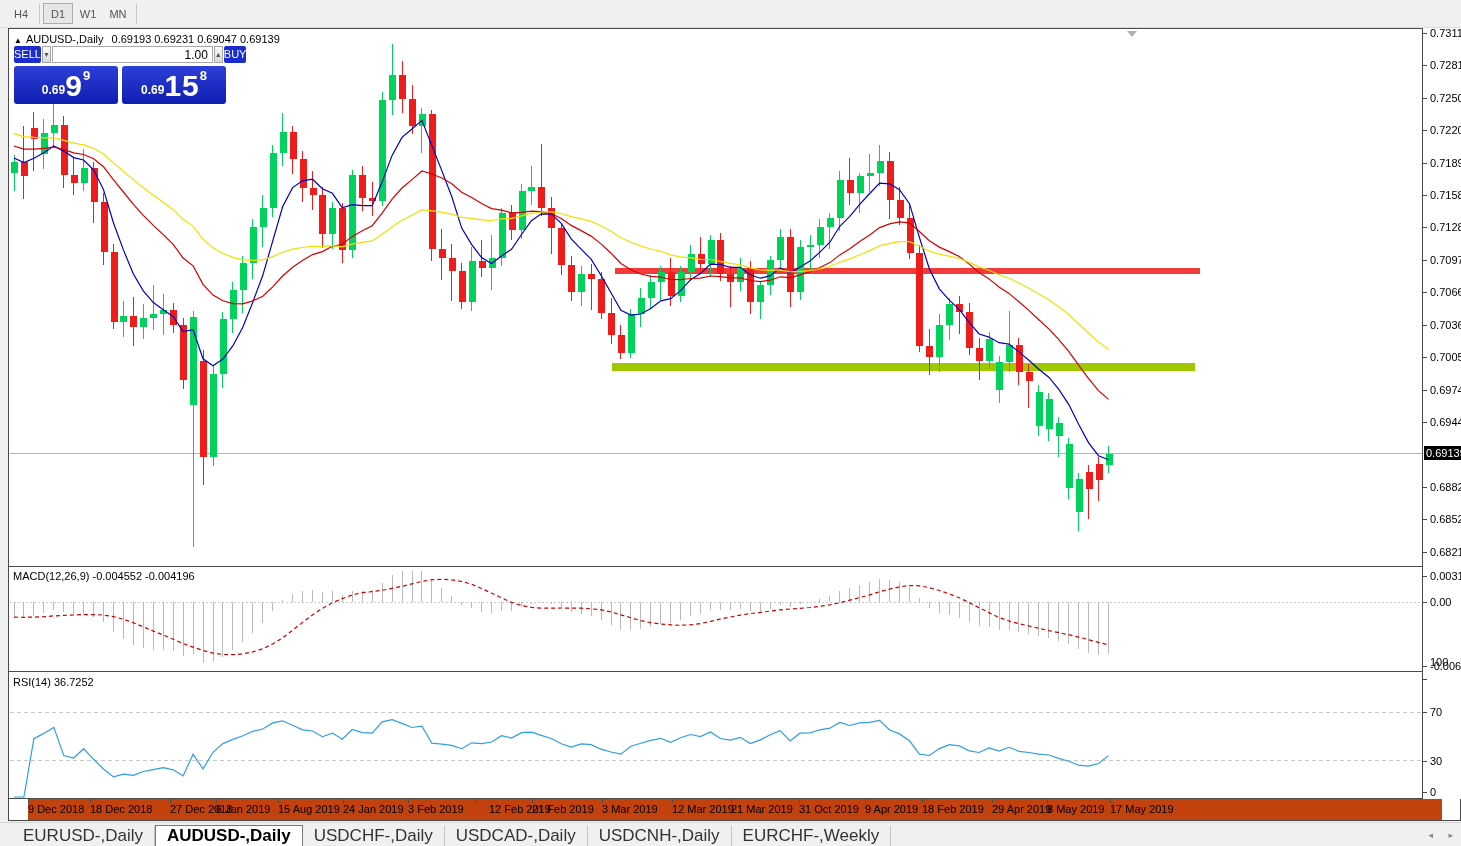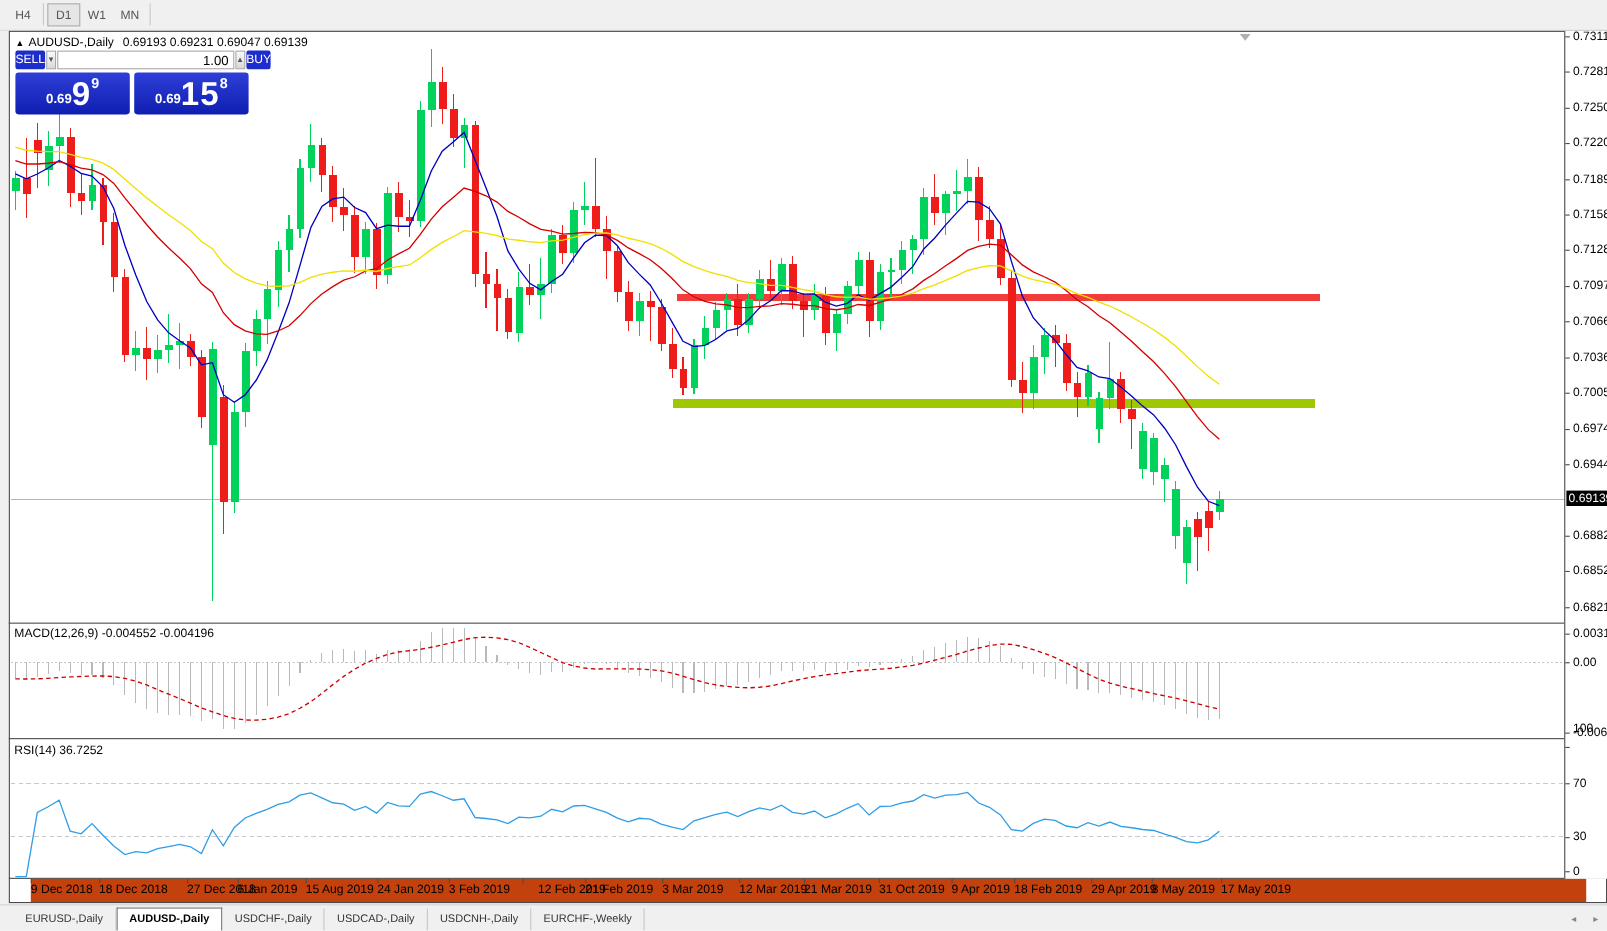--- a/index.html
+++ b/index.html
@@ -33,21 +33,21 @@
   .ax-label { position:absolute; left:7px; font-size:11px; color:#000; white-space:nowrap; }
   .ax-tick { position:absolute; left:0; width:4px; height:1px; background:#4a4a4a; }
   #cur-price-box { position:absolute; left:1px; background:#000; color:#fff; font-size:11px; padding:1px 2px; z-index:9; }
   #date-axis { position:absolute; left:8px; top:799px; width:1414px; height:21px; background:#c2410c; z-index:7;margin-left:20px; }
   .date-label { position:absolute; top:4px; font-size:11px; color:#000; white-space:nowrap; }
   .date-tick { position:absolute; top:0; width:1px; height:4px; background:#4a4a4a; }
   
   #shift-marker { position:absolute; left:1127px; top:31px; width:0; height:0; border-left:5px solid transparent; border-right:5px solid transparent; border-top:6px solid #b0b0b0; z-index:8; }
   
   #tab-bar { position:absolute; left:0; top:822px; width:1461px; height:24px; background:#f0f0f0; border-top:1px solid #d5d5d5; }
-  .sym-tab { display:inline-block; height:20px; line-height:20px; font-size:10px; color:#333; padding:0 11px; margin-top:3px; border-right:1px solid #c6c6c6; cursor:default; }
+  .sym-tab { display:inline-block; height:20px; line-height:20px; font-size:17px; color:#333; padding:0 11px; margin-top:3px; border-right:1px solid #c6c6c6; cursor:default; }
   .sym-tab.active { background:#fff; border:1px solid #777; border-bottom:1px solid #fff; font-weight:bold; color:#000; height:22px; margin-top:1px; }
   .tab-scroll { position:absolute; top:7px; font-size:9px; color:#888; }
   svg { position:absolute; left:0; z-index:5; }
 </style>
 </head>
 <body>
 
 <div id="toolbar"><span style="display:inline-block;width:6px"></span><span class="tf-btn">H4</span><span class="tb-sep"></span><span class="tf-btn active">D1</span><span class="tf-btn">W1</span><span class="tf-btn">MN</span><span class="tb-sep"></span></div>
 
 <div id="chart-window"></div>

